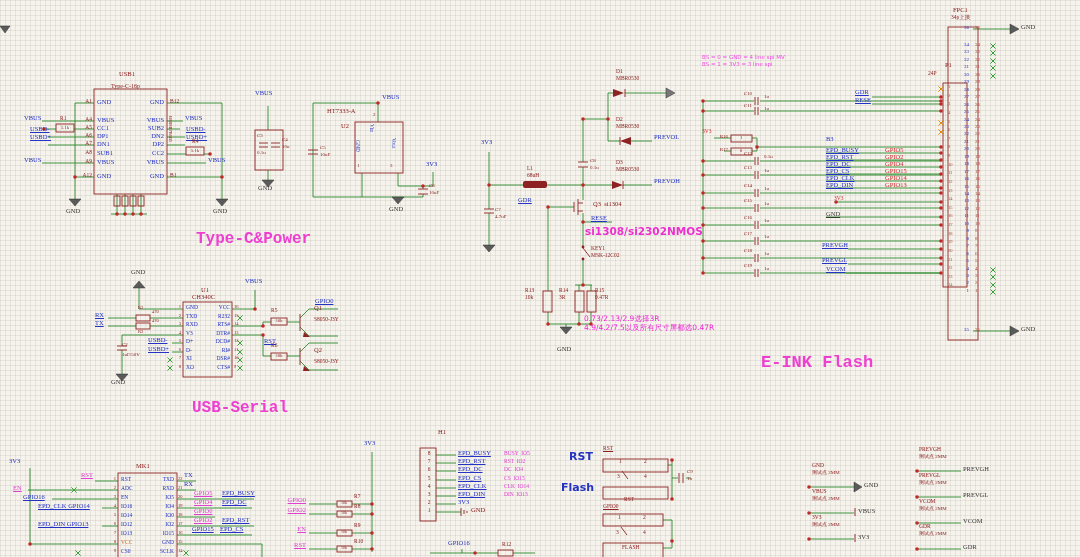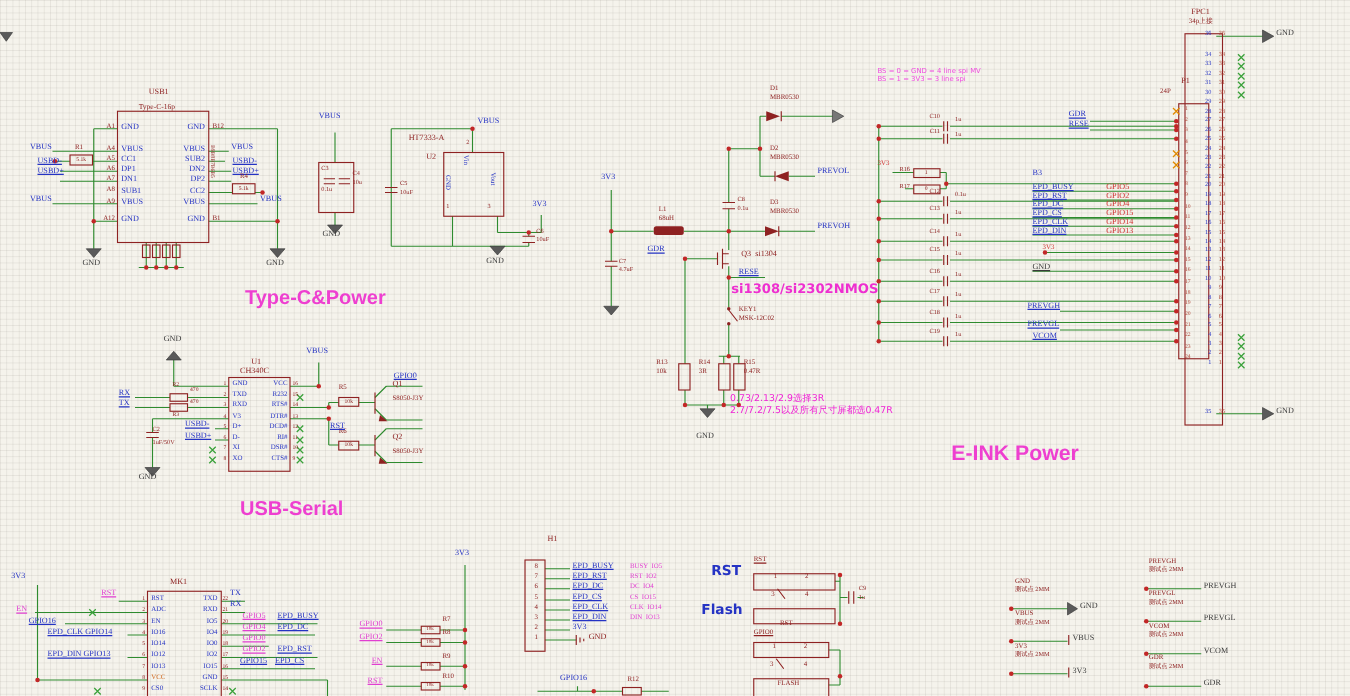--- a/index.html
+++ b/index.html
@@ -15,21 +15,21 @@
   .c-pinr{color:#b04838}
   .c-dred{color:#8e2121}
   .c-comp{color:#8e2121}
   .c-dredu{color:#8e2121;text-decoration:underline}
   .c-red{color:#d03030}
   .c-mag{color:#e13fd1}
   .c-magu{color:#e13fd1;text-decoration:underline}
   .c-gray{color:#3a3a3a}
   .c-grayu{color:#3a3a3a;text-decoration:underline}
   .c-orange{color:#d2691e}
-  .c-title{color:#ee3fd0;font-family:Liberation Sans, sans-serif;font-weight:bold;font-size:16px}
+  .c-title{color:#ee3fd0;font-family:Liberation Mono, monospace;font-weight:bold;font-size:16px}
   .c-bigblue{color:#2533c4;font-family:"DejaVu Sans",sans-serif;font-weight:bold;font-size:11px}
   .c-note{color:#f023d6;font-family:"DejaVu Sans",sans-serif;font-size:7.5px}
   .c-notesm{color:#f04ae0;font-family:"DejaVu Sans",sans-serif;font-size:5.5px}
   .c-notebig{color:#ee2fd0;font-family:"DejaVu Sans",sans-serif;font-weight:bold;font-size:10.5px}
 </style>
 </head>
 <body>
 
 <div class="screen" id="canvas">
 <svg class="art" width="1080" height="557" viewBox="0 0 1080 557">
@@ -327,21 +327,21 @@
     <span class="lb c-comp" style="left: 591px; top: 246px; font-size: 5.5px;">KEY1</span>
     <span class="lb c-comp" style="left: 591px; top: 253px; font-size: 5.5px;">MSK-12C02</span>
     <span class="lb c-comp" style="left: 525px; top: 288px; font-size: 5.5px;">R13</span>
     <span class="lb c-comp" style="left: 525px; top: 295px; font-size: 5.5px;">10k</span>
     <span class="lb c-comp" style="left: 559px; top: 288px; font-size: 5.5px;">R14</span>
     <span class="lb c-comp" style="left: 559px; top: 295px; font-size: 5.5px;">3R</span>
     <span class="lb c-comp" style="left: 595px; top: 288px; font-size: 5.5px;">R15</span>
     <span class="lb c-comp" style="left: 595px; top: 295px; font-size: 5.5px;">0.47R</span>
     <span class="lb c-gray" style="left: 557px; top: 346px;">GND</span>
     <span class="lb c-note" style="left: 584px; top: 315px;">0.73/2.13/2.9选择3R</span>
-    <span class="lb c-note" style="left: 584px; top: 324px;">2.7/7.2/7.5以及所有尺寸屏都选0.47R</span>
+    <span class="lb c-note" style="left: 584px; top: 324px;">4.9/4.2/7.5以及所有尺寸屏都选0.47R</span>
     <span class="lb c-notesm" style="left: 702px; top: 55px;">BS = 0 = GND = 4 line spi MV</span>
     <span class="lb c-notesm" style="left: 702px; top: 62px;">BS = 1 = 3V3 = 3 line spi</span>
     <span class="lb c-comp" style="left: 752px; top: 91px; transform: translateX(-100%); font-size: 5px;">C10</span>
     <span class="lb c-comp" style="left: 764px; top: 94px; font-size: 5px;">1u</span>
     <span class="lb c-comp" style="left: 752px; top: 103px; transform: translateX(-100%); font-size: 5px;">C11</span>
     <span class="lb c-comp" style="left: 764px; top: 106px; font-size: 5px;">1u</span>
     <span class="lb c-comp" style="left: 752px; top: 151px; transform: translateX(-100%); font-size: 5px;">C12</span>
     <span class="lb c-comp" style="left: 764px; top: 154px; font-size: 5px;">0.1u</span>
     <span class="lb c-comp" style="left: 752px; top: 165px; transform: translateX(-100%); font-size: 5px;">C13</span>
     <span class="lb c-comp" style="left: 764px; top: 168px; font-size: 5px;">1u</span>
@@ -375,21 +375,21 @@
     <span class="lb c-red" style="left: 885px; top: 168px;">GPIO15</span>
     <span class="lb c-blueu" style="left: 826px; top: 175px;">EPD_CLK</span>
     <span class="lb c-red" style="left: 885px; top: 175px;">GPIO14</span>
     <span class="lb c-blueu" style="left: 826px; top: 182px;">EPD_DIN</span>
     <span class="lb c-red" style="left: 885px; top: 182px;">GPIO13</span>
     <span class="lb c-red" style="left: 834px; top: 196px; font-size: 5.5px;">3V3</span>
     <span class="lb c-grayu" style="left: 826px; top: 211px;">GND</span>
     <span class="lb c-blueu" style="left: 822px; top: 242px;">PREVGH</span>
     <span class="lb c-blueu" style="left: 822px; top: 257px;">PREVGL</span>
     <span class="lb c-blueu" style="left: 826px; top: 266px;">VCOM</span>
-    <span class="lb c-title" style="left: 761px; top: 354px; font-size: 17px;">E-INK Power</span>
+    <span class="lb c-title" style="left: 761px; top: 354px; font-size: 17px;">E-INK Flash</span>
     <span class="lb c-comp" style="left: 953px; top: 7px;">FPC1</span>
     <span class="lb c-comp" style="left: 951px; top: 15px; font-size: 5.5px;">34p上接</span>
     <span class="lb c-gray" style="left: 1021px; top: 24px;">GND</span>
     <span class="lb c-gray" style="left: 1021px; top: 326px;">GND</span>
     <span class="lb c-comp" style="left: 945px; top: 62px;">P1</span>
     <span class="lb c-comp" style="left: 928px; top: 71px; font-size: 5.5px;">24P</span>
     <span class="lb c-pin" style="left: 969px; top: 25px; transform: translateX(-100%); font-size: 5px;">36</span>
     <span class="lb c-pinr" style="left: 975px; top: 25px; font-size: 5px;">36</span>
     <span class="lb c-pin" style="left: 969px; top: 327px; transform: translateX(-100%); font-size: 5px;">35</span>
     <span class="lb c-pinr" style="left: 975px; top: 327px; font-size: 5px;">35</span>

